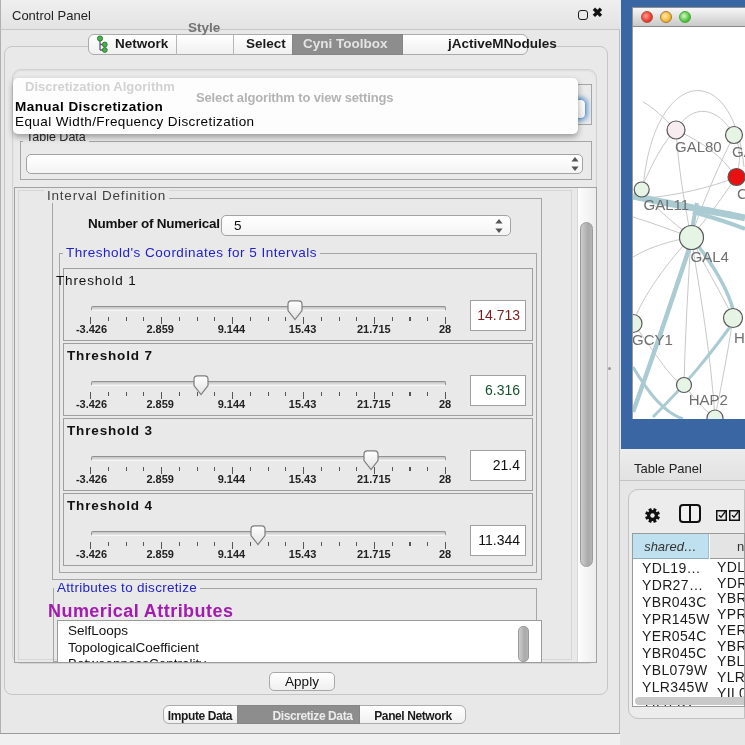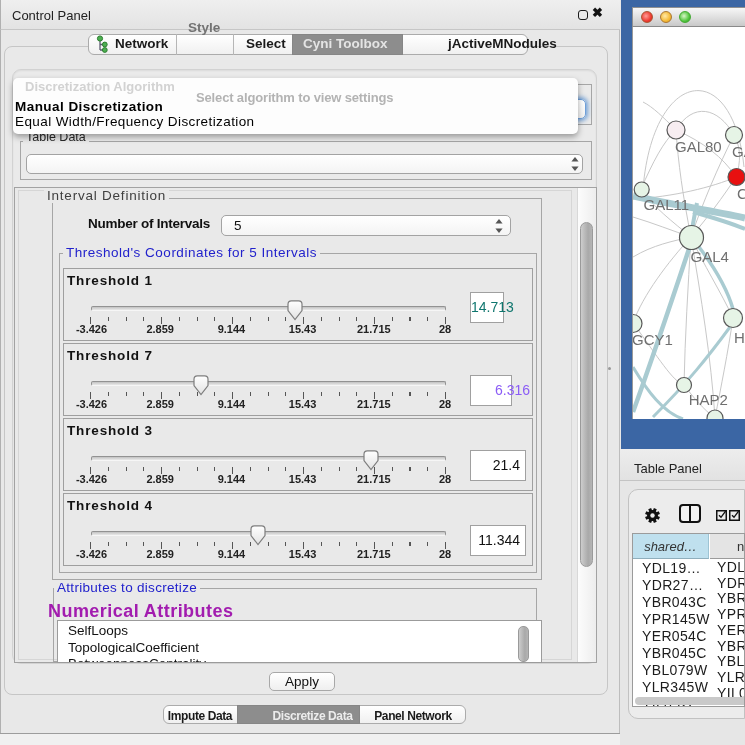--- a/index.html
+++ b/index.html
@@ -59,52 +59,52 @@
 
 <div class="abs" style="left:14px;top:187px;width:583px;height:476px;background:#e9e9e9;border:1px solid #a2a2a2;"></div>
 <div class="abs" style="left:18px;top:190px;width:554px;height:470px;border:1px solid #d6d6d6;"></div>
 
 <div class="abs" style="left:577px;top:188px;width:19px;height:474px;background:linear-gradient(90deg,#fcfcfc,#ededed);border-left:1px solid #d8d8d8;"></div>
 <div class="abs" style="left:580px;top:222px;width:13px;height:345px;border-radius:7px;background:linear-gradient(90deg,#cdcdcd,#a9a9a9 65%,#b5b5b5);border:1px solid #9a9a9a;"></div>
 
 <div class="grp" style="left:52px;top:198px;width:490px;height:382px;"></div>
 <div class="grptitle" style="left:44px;top:189px;color:#404040;letter-spacing:0.78px;">Interval Definition</div>
 
-<div class="abs" style="left:88px;top:216px;font-size:13.5px;font-weight:700;letter-spacing:-0.25px;color:#111;">Number of Intervals</div>
+<div class="abs" style="left:88px;top:216px;font-size:13.5px;font-weight:700;letter-spacing:-0.25px;color:#111;">Number of Numerical</div>
 <div class="combo" style="left:221px;top:215px;width:290px;height:21px;"></div>
 <div class="abs" style="left:234px;top:218px;font-size:13.5px;color:#111;">5</div>
 <svg class="abs" style="left:494px;top:219px;" width="10" height="14" viewBox="0 0 10 14">
   <path d="M5 0 L8.6 4.6 H1.4 Z" fill="#555"></path>
       <path d="M5 14 L8.6 9.4 H1.4 Z" fill="#555"></path>
 </svg>
 
 <div class="grp" style="left:59px;top:253px;width:478px;height:320px;"></div>
 <div class="grptitle" style="left:63px;top:246px;color:#22c;letter-spacing:0.5px;">Threshold's Coordinates for 5 Intervals</div>
 
 <div class="abs" style="left:63px;top:268px;width:470px;height:73px;border:1px solid #9f9f9f;"></div>
-<div class="abs" style="left:67px;top:273px;font-size:13.5px;font-weight:700;letter-spacing:0.85px;color:#111;">Threshold 1</div>
+<div class="abs" style="left:56px;top:273px;font-size:13.5px;font-weight:400;letter-spacing:0.85px;color:#111;">Threshold 1</div>
 <div class="abs" style="left:91px;top:306px;width:355px;height:5px;background:linear-gradient(#c2c2c2,#e9e9e9);border:1px solid #929292;border-bottom-color:#f6f6f6;border-radius:2px;"></div>
 <div class="abs" style="left:90px;top:317px;width:357px;height:4px;background:repeating-linear-gradient(90deg,#555 0,#555 1px,transparent 1px,transparent 17.75px);"></div>
 <div class="abs" style="left:90px;top:317px;width:357px;height:7px;background:repeating-linear-gradient(90deg,#555 0,#555 1px,transparent 1px,transparent 71px);"></div>
 <div class="abs" style="left:66.5px;top:323px;width:50px;text-align:center;font-size:11px;font-weight:700;color:#222;">-3.426</div>
 <div class="abs" style="left:135.2px;top:323px;width:50px;text-align:center;font-size:11px;font-weight:700;color:#222;">2.859</div>
 <div class="abs" style="left:206.4px;top:323px;width:50px;text-align:center;font-size:11px;font-weight:700;color:#222;">9.144</div>
 <div class="abs" style="left:277.6px;top:323px;width:50px;text-align:center;font-size:11px;font-weight:700;color:#222;">15.43</div>
 <div class="abs" style="left:348.8px;top:323px;width:50px;text-align:center;font-size:11px;font-weight:700;color:#222;">21.715</div>
 <div class="abs" style="left:420px;top:323px;width:50px;text-align:center;font-size:11px;font-weight:700;color:#222;">28</div>
 <svg class="abs" style="left:287.0px;top:299.5px;" width="16" height="21" viewBox="0 0 16 21">
       <path d="M1 4.2 A3.4 3.4 0 0 1 4.4 0.8 L11.6 0.8 A3.4 3.4 0 0 1 15 4.2 L15 10.5 L8 19.5 L1 10.5 Z" fill="url(#tg0)" stroke="#7d7d7d" stroke-width="1.2"></path>
       <defs>
         <linearGradient id="tg0" x1="0" y1="0" x2="0" y2="1">
           <stop offset="0" stop-color="#ffffff"></stop>
           <stop offset="1" stop-color="#e2e2e2"></stop>
         </linearGradient>
       </defs>
     </svg>
-<div class="abs" style="left:470px;top:292px;width:34px;height:31px;background:#fff;border:1px solid #a0a0a0;font-size:14px;line-height:29px;text-align:right;padding-right:5px;color:#0f766e;">14.713</div>
+<div class="abs" style="left:470px;top:300px;width:56px;height:31px;background:#fff;border:1px solid #a0a0a0;font-size:14px;line-height:29px;text-align:right;padding-right:5px;color:#7f1d1d;">14.713</div>
 
 <div class="abs" style="left:63px;top:343px;width:470px;height:73px;border:1px solid #9f9f9f;"></div>
 <div class="abs" style="left:67px;top:348px;font-size:13.5px;font-weight:700;letter-spacing:0.85px;color:#111;">Threshold 7</div>
 <div class="abs" style="left:91px;top:381px;width:355px;height:5px;background:linear-gradient(#c2c2c2,#e9e9e9);border:1px solid #929292;border-bottom-color:#f6f6f6;border-radius:2px;"></div>
 <div class="abs" style="left:90px;top:392px;width:357px;height:4px;background:repeating-linear-gradient(90deg,#555 0,#555 1px,transparent 1px,transparent 17.75px);"></div>
 <div class="abs" style="left:90px;top:392px;width:357px;height:7px;background:repeating-linear-gradient(90deg,#555 0,#555 1px,transparent 1px,transparent 71px);"></div>
 <div class="abs" style="left:66.5px;top:398px;width:50px;text-align:center;font-size:11px;font-weight:700;color:#222;">-3.426</div>
 <div class="abs" style="left:135.2px;top:398px;width:50px;text-align:center;font-size:11px;font-weight:700;color:#222;">2.859</div>
 <div class="abs" style="left:206.4px;top:398px;width:50px;text-align:center;font-size:11px;font-weight:700;color:#222;">9.144</div>
 <div class="abs" style="left:277.6px;top:398px;width:50px;text-align:center;font-size:11px;font-weight:700;color:#222;">15.43</div>
@@ -112,21 +112,21 @@
 <div class="abs" style="left:420px;top:398px;width:50px;text-align:center;font-size:11px;font-weight:700;color:#222;">28</div>
 <svg class="abs" style="left:192.5px;top:374.5px;" width="16" height="21" viewBox="0 0 16 21">
       <path d="M1 4.2 A3.4 3.4 0 0 1 4.4 0.8 L11.6 0.8 A3.4 3.4 0 0 1 15 4.2 L15 10.5 L8 19.5 L1 10.5 Z" fill="url(#tg1)" stroke="#7d7d7d" stroke-width="1.2"></path>
       <defs>
         <linearGradient id="tg1" x1="0" y1="0" x2="0" y2="1">
           <stop offset="0" stop-color="#ffffff"></stop>
           <stop offset="1" stop-color="#e2e2e2"></stop>
         </linearGradient>
       </defs>
     </svg>
-<div class="abs" style="left:470px;top:375px;width:42px;height:31px;background:#fff;border:1px solid #a0a0a0;font-size:14px;line-height:29px;text-align:right;padding-right:5px;color:#8b5cf6;padding-left:24px;">6.316</div>
+<div class="abs" style="left:470px;top:375px;width:56px;height:31px;background:#fff;border:1px solid #a0a0a0;font-size:14px;line-height:29px;text-align:right;padding-right:5px;color:#14532d;">6.316</div>
 
 <div class="abs" style="left:63px;top:418px;width:470px;height:73px;border:1px solid #9f9f9f;"></div>
 <div class="abs" style="left:67px;top:423px;font-size:13.5px;font-weight:700;letter-spacing:0.85px;color:#111;">Threshold 3</div>
 <div class="abs" style="left:91px;top:456px;width:355px;height:5px;background:linear-gradient(#c2c2c2,#e9e9e9);border:1px solid #929292;border-bottom-color:#f6f6f6;border-radius:2px;"></div>
 <div class="abs" style="left:90px;top:467px;width:357px;height:4px;background:repeating-linear-gradient(90deg,#555 0,#555 1px,transparent 1px,transparent 17.75px);"></div>
 <div class="abs" style="left:90px;top:467px;width:357px;height:7px;background:repeating-linear-gradient(90deg,#555 0,#555 1px,transparent 1px,transparent 71px);"></div>
 <div class="abs" style="left:66.5px;top:473px;width:50px;text-align:center;font-size:11px;font-weight:700;color:#222;">-3.426</div>
 <div class="abs" style="left:135.2px;top:473px;width:50px;text-align:center;font-size:11px;font-weight:700;color:#222;">2.859</div>
 <div class="abs" style="left:206.4px;top:473px;width:50px;text-align:center;font-size:11px;font-weight:700;color:#222;">9.144</div>
 <div class="abs" style="left:277.6px;top:473px;width:50px;text-align:center;font-size:11px;font-weight:700;color:#222;">15.43</div>

